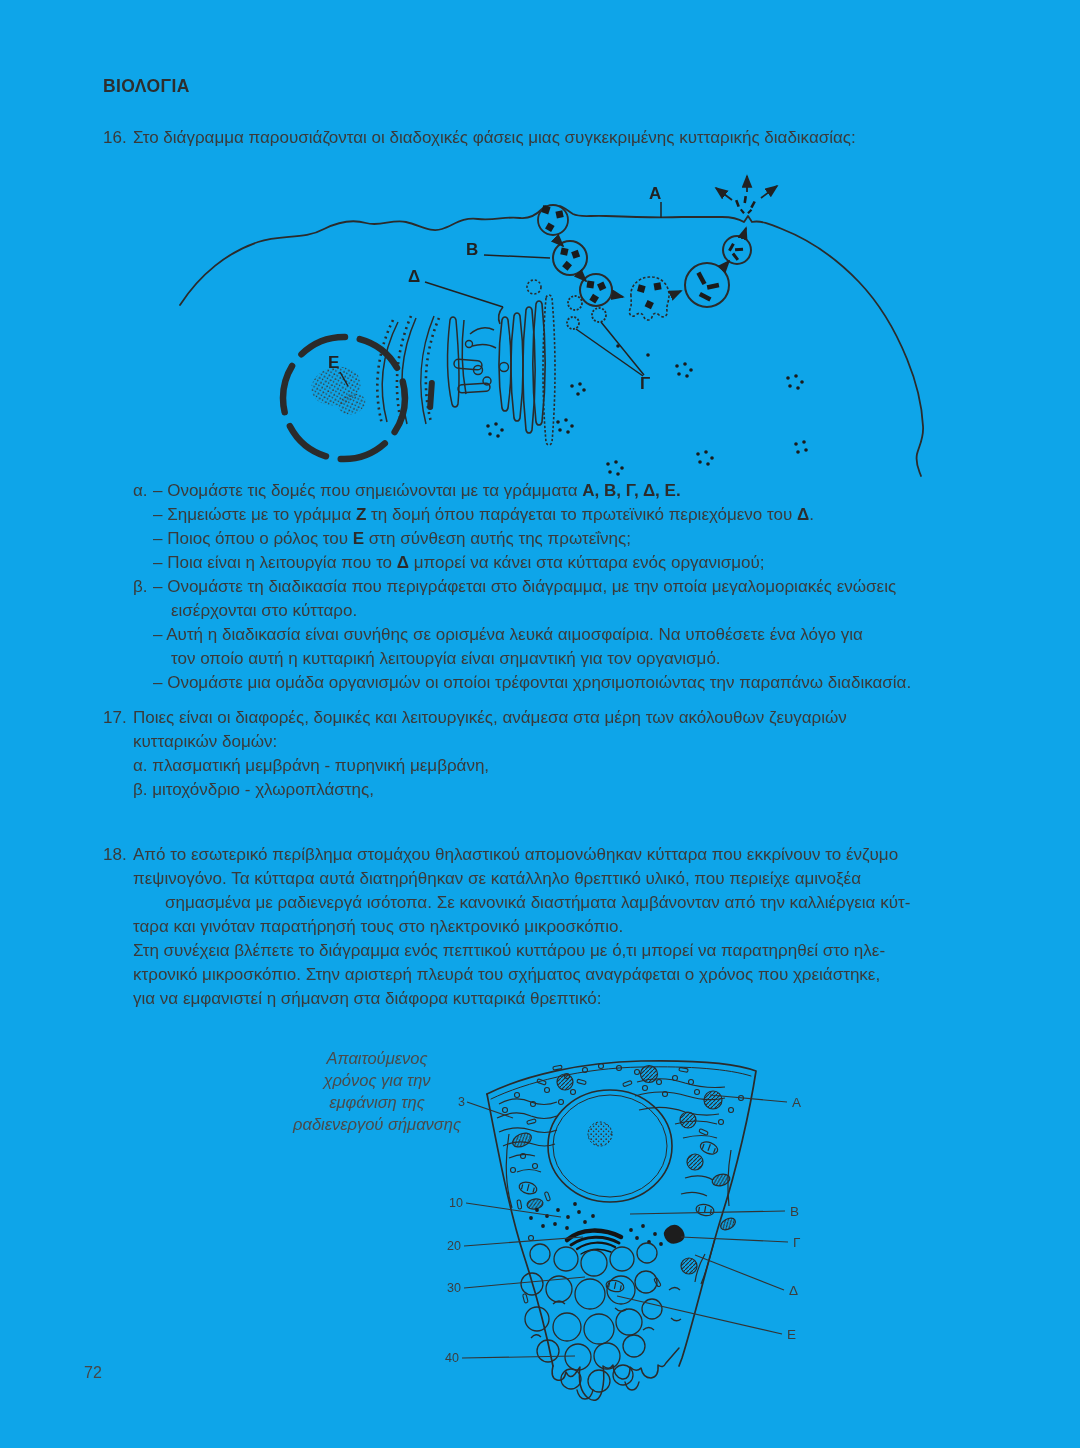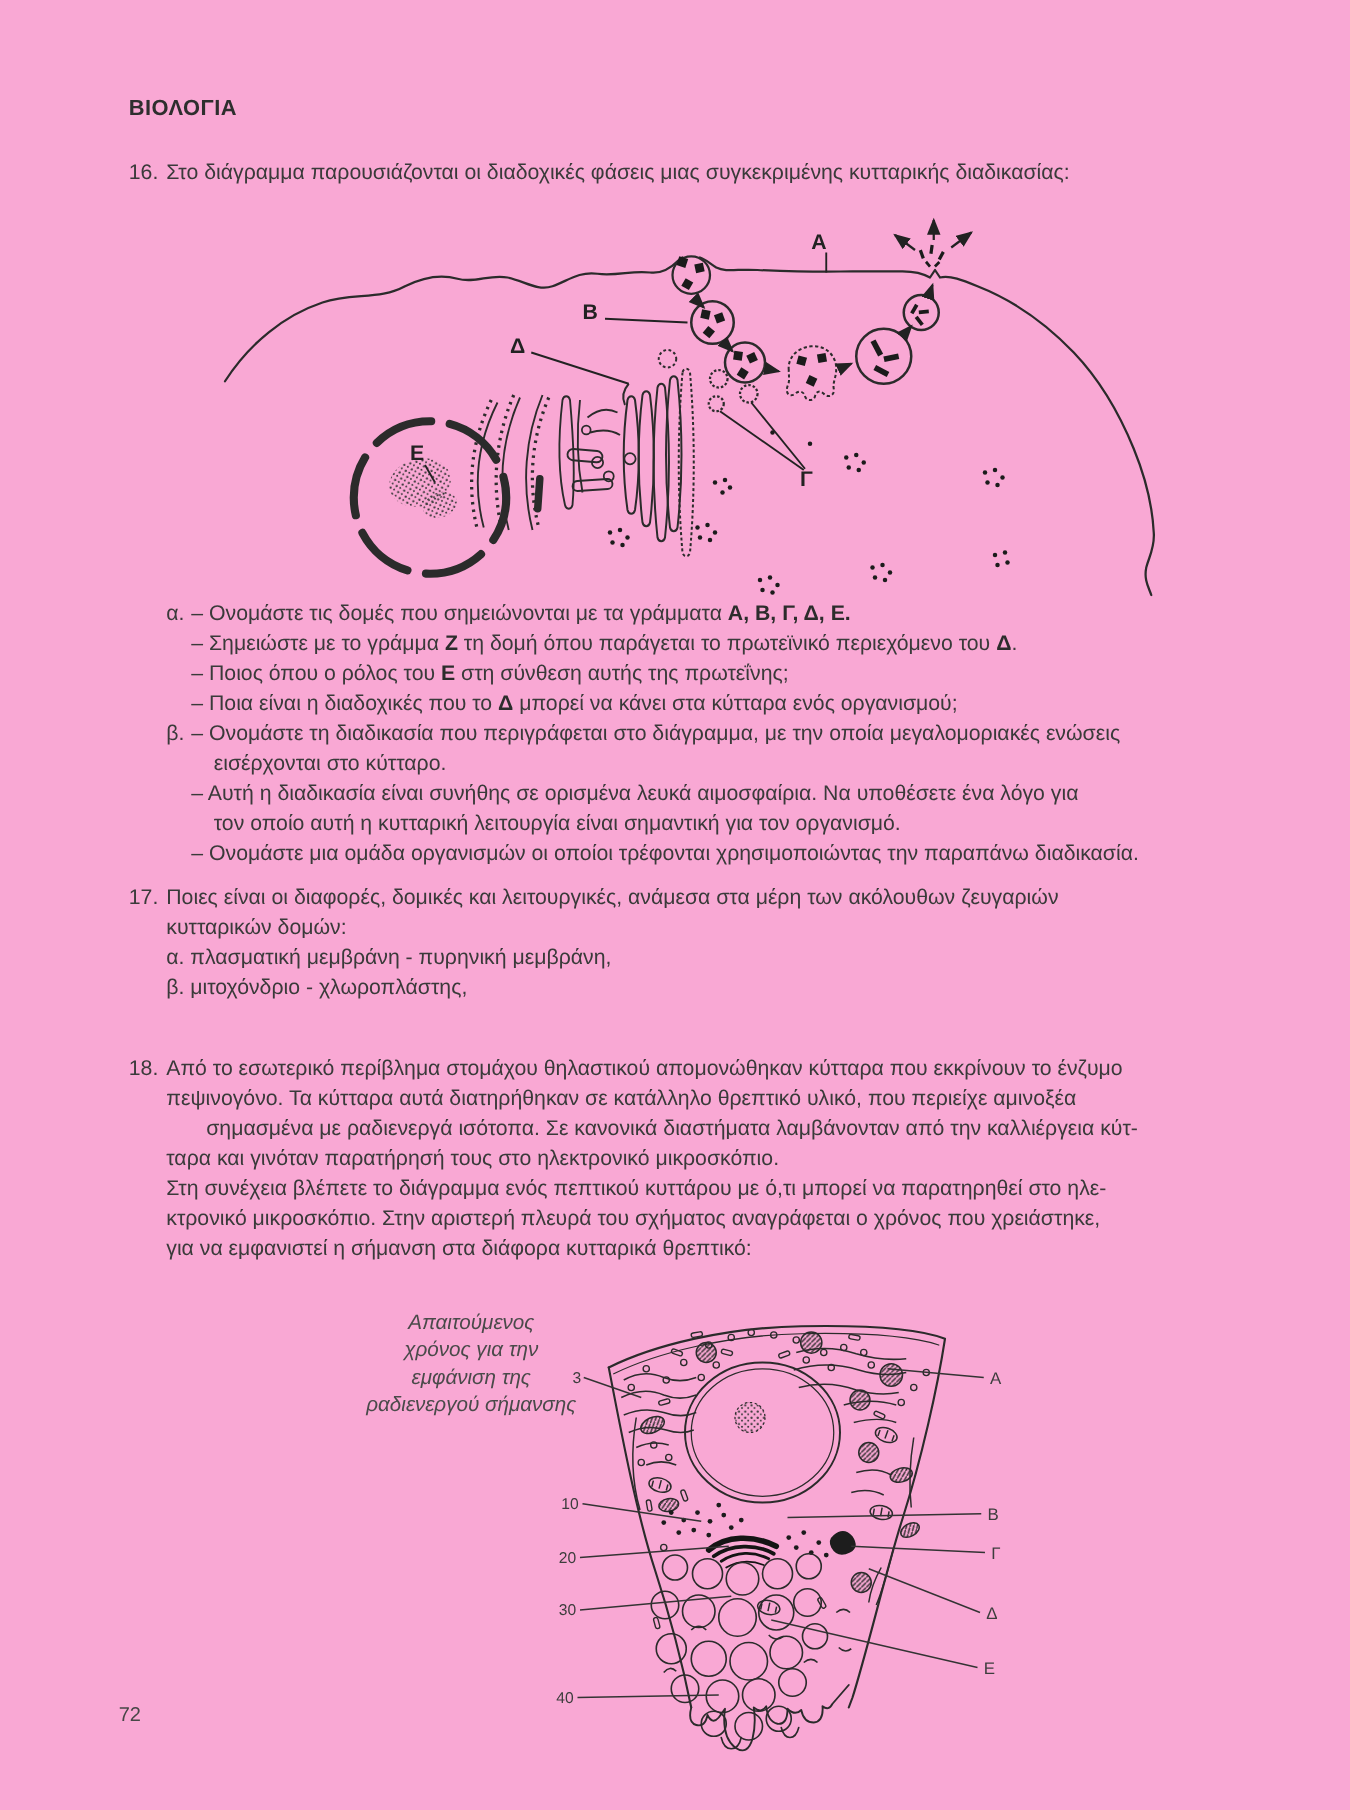--- a/index.html
+++ b/index.html
@@ -1,32 +1,32 @@
 <!DOCTYPE html>
 <html><head>
 <meta charset="utf-8">
 <style>
   * { box-sizing: border-box; }
   html,body { margin:0; padding:0; background:#ffffff; }
   .page {
     position: relative; width: 1080px; height: 1448px;
-    background: #f9a8d4; overflow: hidden;
+    background: #0ea5e9; overflow: hidden;
     font-family: "Liberation Sans", "DejaVu Sans", sans-serif;
     color: #3a3a3a;
   }
   .h1 {
     position: absolute; left: 103px; top: 76px;
     font-size: 17.5px; font-weight: bold; color: #2e2e2e; letter-spacing: .4px;
   }
   .tblock { position: absolute; font-size: 17px; line-height: 24px; color: #3a3a3a; }
   .tline { position: relative; white-space: pre; }
   .mk { position: absolute; top: 0; }
   .tx { display: inline-block; }
   .b  { font-weight: 700; color: #2c2c2c; }
-  .pageno { position: absolute; left: 95px; top: 1364px; font-size: 16px; color: #474747; }
+  .pageno { position: absolute; left: 84px; top: 1364px; font-size: 16px; color: #474747; }
   .fig { position: absolute; }
   .figcap {
     position: absolute; left: 283px; top: 1047px; width: 188px;
     text-align: center; font-size: 16.5px; line-height: 22px; color: #4a4a4a; font-style: italic;
   }
   svg text { font-family: "Liberation Sans", "DejaVu Sans", sans-serif; }
   .flab  { font-weight: 700; font-size: 17px; fill: #222; }
   .f2num { font-size: 12.5px; fill: #3d3d3d; }
   .f2lab { font-size: 13.5px; fill: #3d3d3d; }
 </style>
@@ -214,21 +214,21 @@
     <text class="flab" x="300" y="97">B</text>
     <text class="flab" x="242" y="124">Δ</text>
     <text class="flab" x="474" y="231">Γ</text>
     <text class="flab" x="162" y="210">E</text>
   </svg>
 
   <div class="tblock" style="left:133px; top:479px; width:880px;">
       <div class="tline"><span class="mk" style="left: 0px;">α.</span><span class="tx" style="padding-left: 20px;"><span>– Ονομάστε τις δομές που σημειώνονται με τα γράμματα </span><span class="b">Α, Β, Γ, Δ, Ε.</span></span></div>
       <div class="tline"><span class="tx" style="padding-left: 20px;"><span>– Σημειώστε με το γράμμα </span><span class="b">Ζ</span><span> τη δομή όπου παράγεται το πρωτεϊνικό περιεχόμενο του </span><span class="b">Δ</span><span>.</span></span></div>
       <div class="tline"><span class="tx" style="padding-left: 20px;"><span>– Ποιος όπου ο ρόλος του </span><span class="b">Ε</span><span> στη σύνθεση αυτής της πρωτεΐνης;</span></span></div>
-      <div class="tline"><span class="tx" style="padding-left: 20px;"><span>– Ποια είναι η διαδοχικές που το </span><span class="b">Δ</span><span> μπορεί να κάνει στα κύτταρα ενός οργανισμού;</span></span></div>
+      <div class="tline"><span class="tx" style="padding-left: 20px;"><span>– Ποια είναι η λειτουργία που το </span><span class="b">Δ</span><span> μπορεί να κάνει στα κύτταρα ενός οργανισμού;</span></span></div>
       <div class="tline"><span class="mk" style="left: 0px;">β.</span><span class="tx" style="padding-left: 20px;"><span>– Ονομάστε τη διαδικασία που περιγράφεται στο διάγραμμα, με την οποία μεγαλομοριακές ενώσεις</span></span></div>
       <div class="tline"><span class="tx" style="padding-left: 38px;"><span>εισέρχονται στο κύτταρο.</span></span></div>
       <div class="tline"><span class="tx" style="padding-left: 20px;"><span>– Αυτή η διαδικασία είναι συνήθης σε ορισμένα λευκά αιμοσφαίρια. Να υποθέσετε ένα λόγο για</span></span></div>
       <div class="tline"><span class="tx" style="padding-left: 38px;"><span>τον οποίο αυτή η κυτταρική λειτουργία είναι σημαντική για τον οργανισμό.</span></span></div>
       <div class="tline"><span class="tx" style="padding-left: 20px;"><span>– Ονομάστε μια ομάδα οργανισμών οι οποίοι τρέφονται χρησιμοποιώντας την παραπάνω διαδικασία.</span></span></div>
     </div>
 
   <div class="tblock" style="left:133px; top:706px; width:880px;">
       <div class="tline"><span class="mk" style="left: -30px;">17.</span><span class="tx" style="padding-left: 0px;"><span>Ποιες είναι οι διαφορές, δομικές και λειτουργικές, ανάμεσα στα μέρη των ακόλουθων ζευγαριών</span></span></div>
       <div class="tline"><span class="tx" style="padding-left: 0px;"><span>κυτταρικών δομών:</span></span></div>

